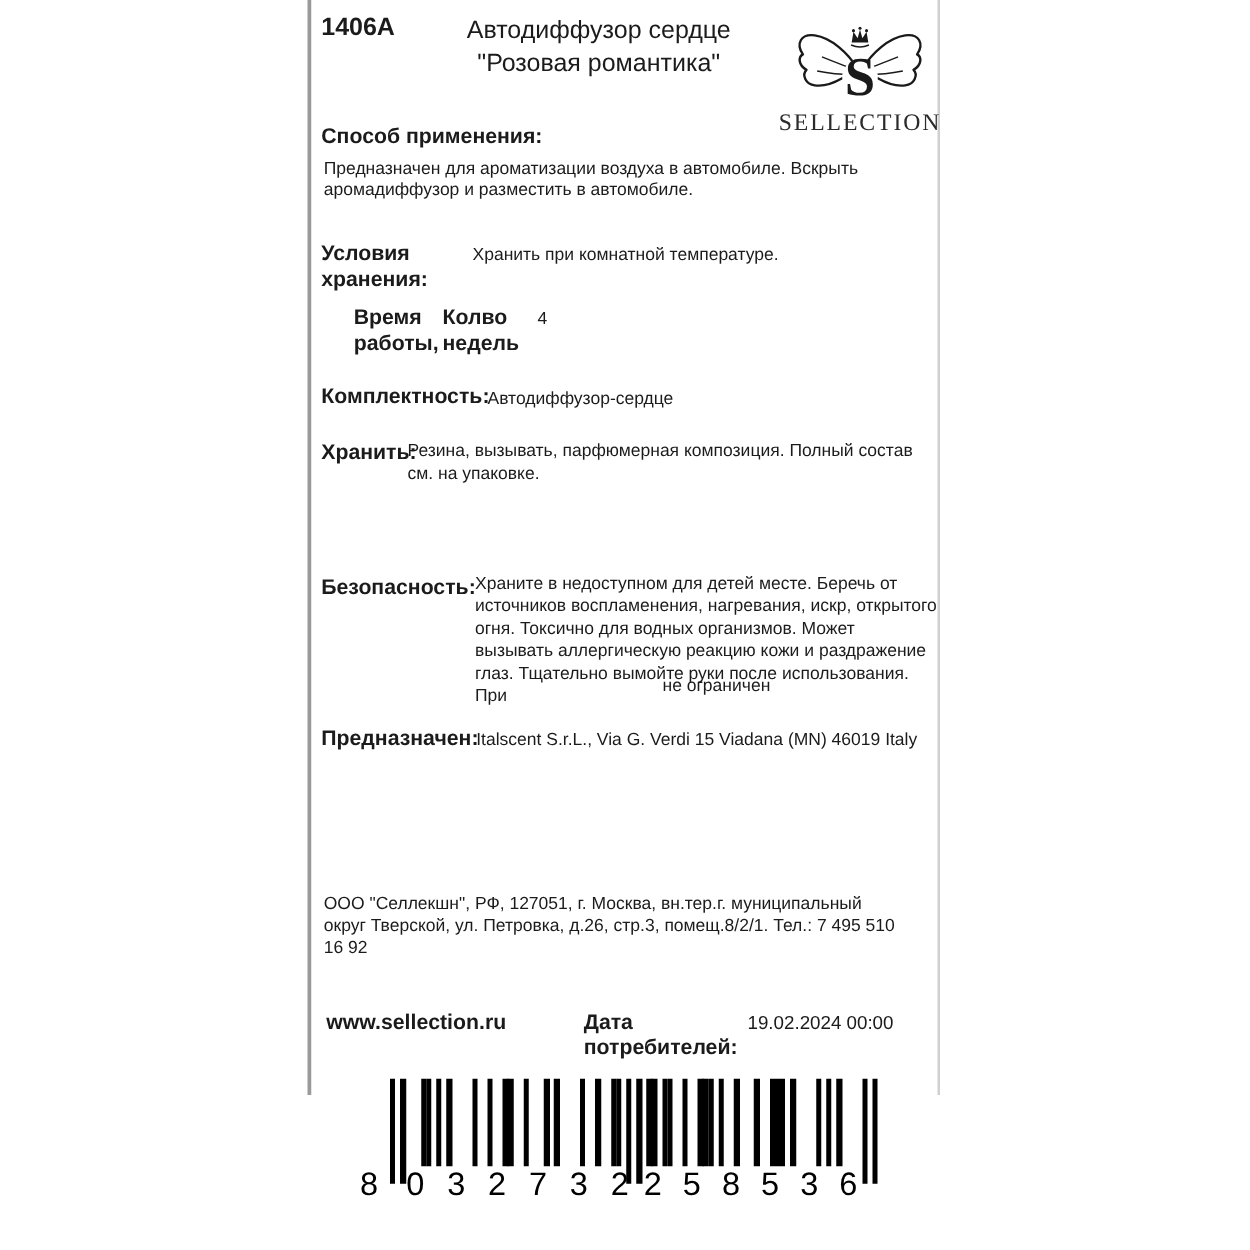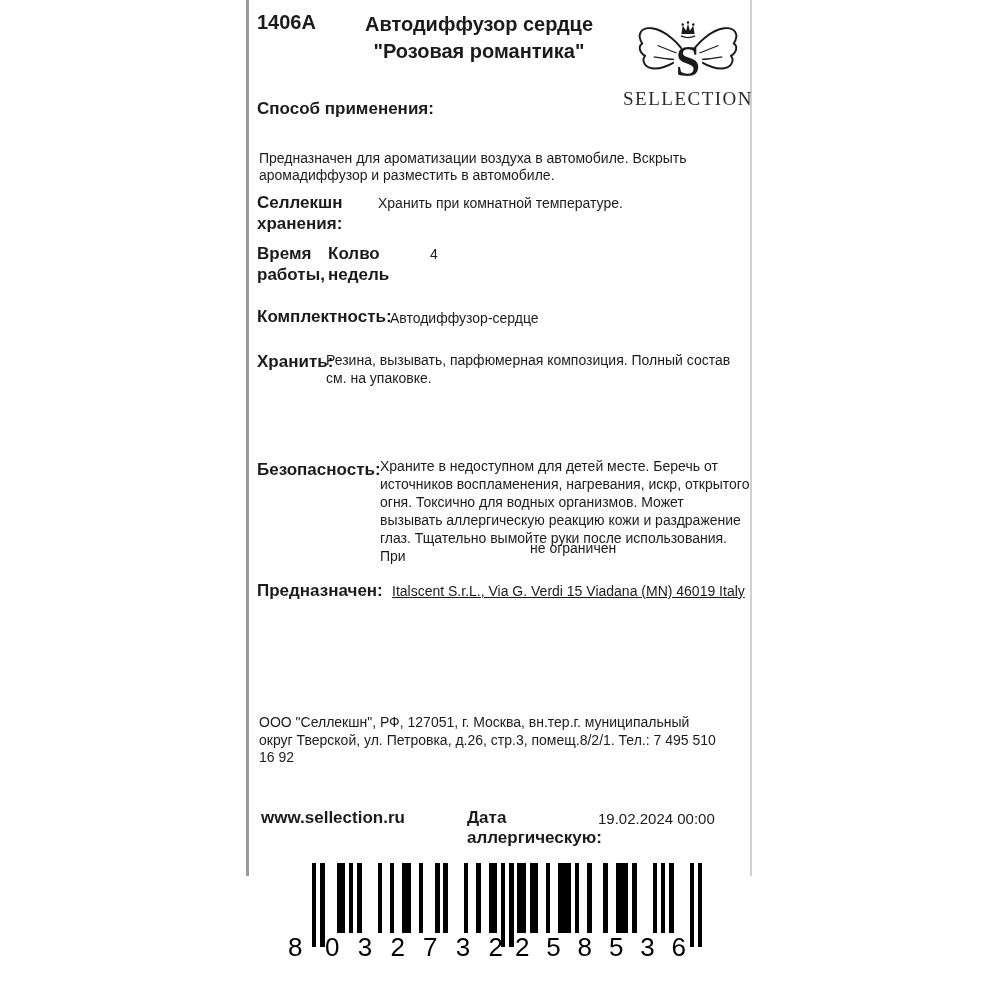--- a/index.html
+++ b/index.html
@@ -14,44 +14,44 @@
     overflow:hidden;
   }
   .strip{
     position:absolute;left:246px;top:0;width:506px;height:876px;
     border-left:3px solid var(--bl);border-right:2px solid var(--br);
     box-sizing:border-box;background:#fff;
   }
   .abs{position:absolute;}
   .code{left:8px;top:11px;font-size:20px;font-weight:700;}
   .title{left:95px;top:11px;width:270px;text-align:center;
-         font-size:20px;font-weight:700;line-height:27px;}
+         font-size:20px;font-weight:400;line-height:27px;}
   .logo-svg{left:380px;top:20px;}
   .brandname{left:374px;top:88px;width:130px;text-align:center;
              font-family:"Liberation Serif",serif;font-size:19px;letter-spacing:1.5px;color:#2b2b2b;}
   .lbl{font-weight:700;font-size:17px;line-height:21px;}
   .txt{font-size:14px;line-height:18px;}
   .usage-lbl{left:8px;top:98px;}
-  .usage-val{left:10px;top:126px;width:432px;line-height:16.5px;margin-top:24px;}
+  .usage-val{left:10px;top:126px;width:432px;line-height:16.5px;}
   .storage-lbl{left:8px;top:192px;width:96px;}
   .storage-val{left:103px;top:194px;margin-left:26px;}
   .wt{left:8px;top:243px;display:flex;}
-  .wt .c1{width:71px;}
+  .wt .c1{width:71px;margin-left:26px;}
   .wt .c2{width:78px;}
   .wt-val{left:181px;top:245px;}
   .compl-lbl{left:8px;top:306px;}
   .compl-val{left:141px;top:309px;}
   .comp-lbl{left:8px;top:351px;}
   .comp-val{left:77px;top:351px;width:428px;}
   .safety-lbl{left:8px;top:459px;}
   .safety-val{left:131px;top:457px;width:370px;}
   .shelf-lbl{left:8px;top:536px;}
   .shelf-val{left:281px;top:539px;}
   .manuf-lbl{left:8px;top:580px;}
-  .manuf-val{left:143px;top:582px;text-decoration:underline;}
+  .manuf-val{left:132px;top:582px;}
   .imp-lbl{left:10px;top:658px;width:440px;font-size:17px;font-weight:700;line-height:22px;}
   .imp-val{left:10px;top:714px;width:458px;line-height:17.5px;}
   .www{left:12px;top:808px;font-size:17px;font-weight:700;}
   .date-lbl{left:218px;top:808px;width:128px;font-size:17px;font-weight:700;line-height:20px;}
   .date-val{left:349px;top:810px;font-size:15px;}
   .barcode{left:63px;top:863px;width:390px;height:95px;}
   .bar{position:absolute;top:0;background:#000;}
   .bc-digits{
     position:absolute;top:71px;display:flex;justify-content:space-between;
     font-size:26px;line-height:26px;color:#000;
@@ -86,21 +86,21 @@
     <path d="M94,26 C84,30 74,34 66,37" stroke="#1a1a1a" stroke-width="1.2" fill="none"></path>
     <path d="M98,38 C88,40 78,41 69,41" stroke="#1a1a1a" stroke-width="1.2" fill="none"></path>
     <circle cx="62" cy="43" r="15" fill="#ffffff"></circle>
     <text x="62" y="58" text-anchor="middle" font-size="46" font-weight="bold" fill="#1a1a1a">S</text>
   </svg>
   <div class="abs brandname">SELLECTION</div>
 
   <div class="abs lbl usage-lbl">Способ применения:</div>
   <div class="abs txt usage-val">Предназначен для ароматизации воздуха в автомобиле. Вскрыть аромадиффузор и разместить в автомобиле.</div>
 
-  <div class="abs lbl storage-lbl">Селлекшн хранения:</div>
+  <div class="abs lbl storage-lbl">Условия хранения:</div>
   <div class="abs txt storage-val">Хранить при комнатной температуре.</div>
 
   <div class="abs lbl wt">
     <div class="c1">Время работы,</div>
     <div class="c2">Колво недель</div>
   </div>
   <div class="abs txt wt-val">4</div>
 
   <div class="abs lbl compl-lbl">Комплектность:</div>
   <div class="abs txt compl-val">Автодиффузор-сердце</div>
@@ -112,21 +112,21 @@
   <div class="abs txt safety-val">Храните в недоступном для детей месте. Беречь от источников воспламенения, нагревания, искр, открытого огня. Токсично для водных организмов. Может вызывать аллергическую реакцию кожи и раздражение глаз. Тщательно вымойте руки после использования. При</div>
 
   <div class="abs txt shelf-val">не ограничен</div>
 
   <div class="abs lbl manuf-lbl">Предназначен:</div>
   <div class="abs txt manuf-val">Italscent S.r.L., Via G. Verdi 15 Viadana (MN) 46019 Italy</div>
 
   <div class="abs txt imp-val">ООО "Селлекшн", РФ, 127051, г. Москва, вн.тер.г. муниципальный округ Тверской, ул. Петровка, д.26, стр.3, помещ.8/2/1. Тел.: 7 495 510 16 92</div>
 
   <div class="abs www">www.sellection.ru</div>
-  <div class="abs date-lbl">Дата аллергическую:</div>
+  <div class="abs date-lbl">Дата потребителей:</div>
   <div class="abs date-val">19.02.2024 00:00</div>
 
   <div class="abs barcode">
       <div class="bar" style="left: 0px; width: 4.45526px; height: 84px; background: rgb(0, 0, 0);"></div>
       <div class="bar" style="left: 8.21053px; width: 4.45526px; height: 84px; background: rgb(0, 0, 0);"></div>
       <div class="bar" style="left: 24.6316px; width: 4.45526px; height: 70px; background: rgb(0, 0, 0);"></div>
       <div class="bar" style="left: 28.7368px; width: 4.45526px; height: 70px; background: rgb(0, 0, 0);"></div>
       <div class="bar" style="left: 36.9474px; width: 4.45526px; height: 70px; background: rgb(0, 0, 0);"></div>
       <div class="bar" style="left: 45.1579px; width: 4.45526px; height: 70px; background: rgb(0, 0, 0);"></div>
       <div class="bar" style="left: 65.6842px; width: 4.45526px; height: 70px; background: rgb(0, 0, 0);"></div>

